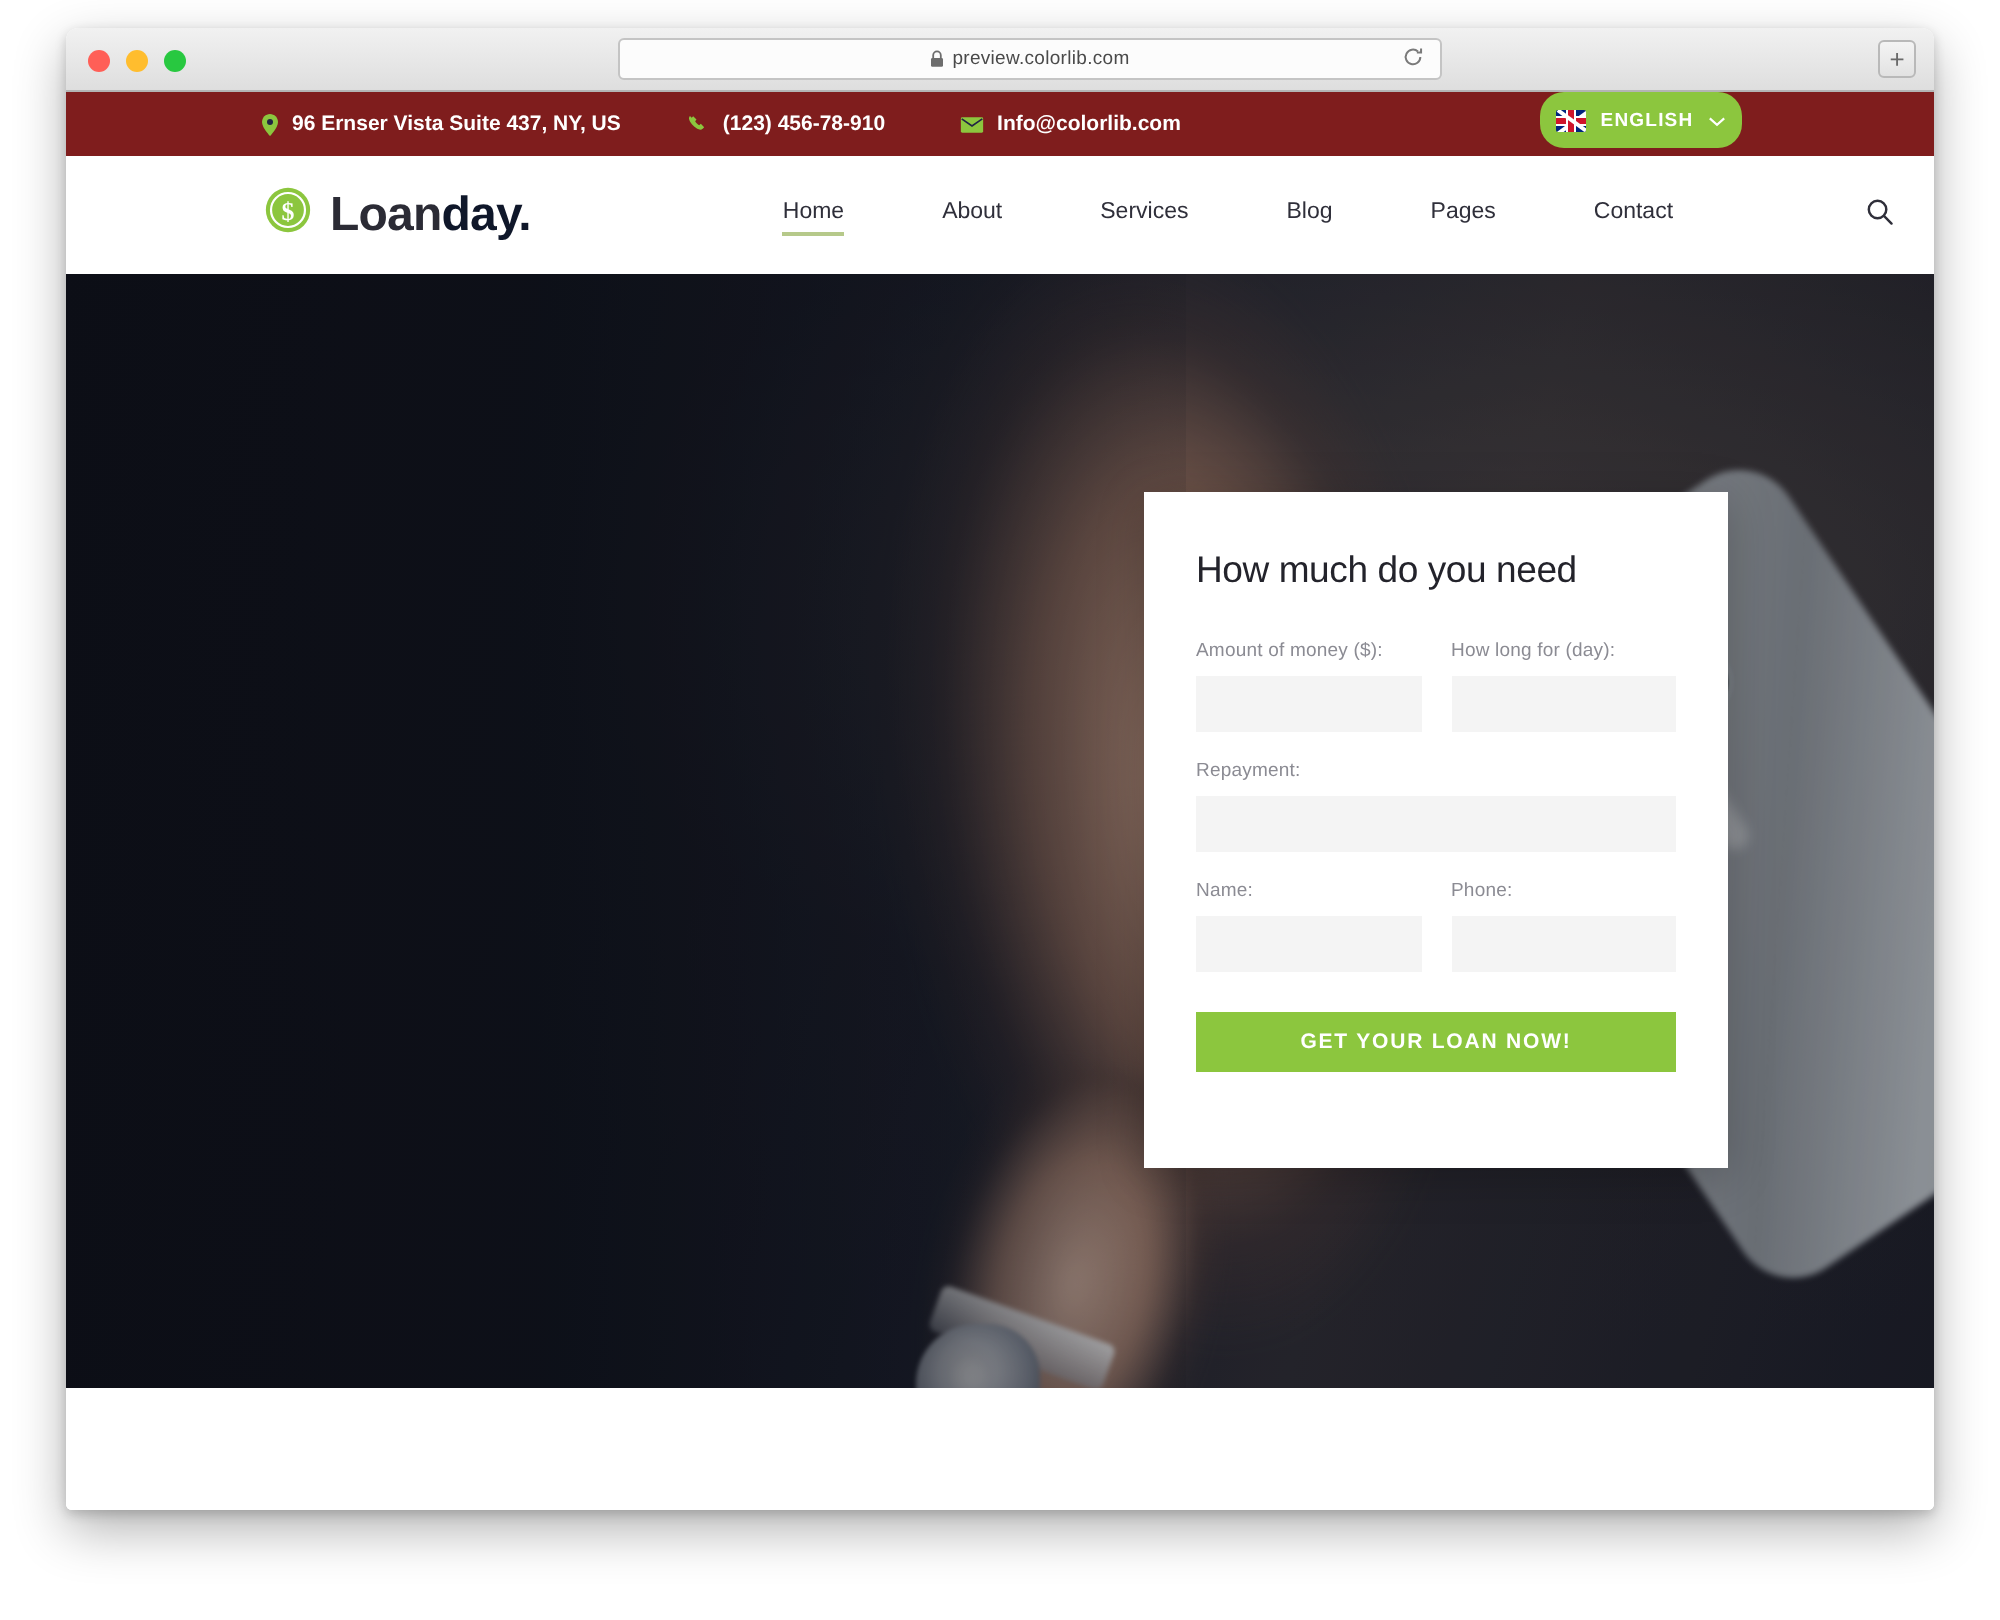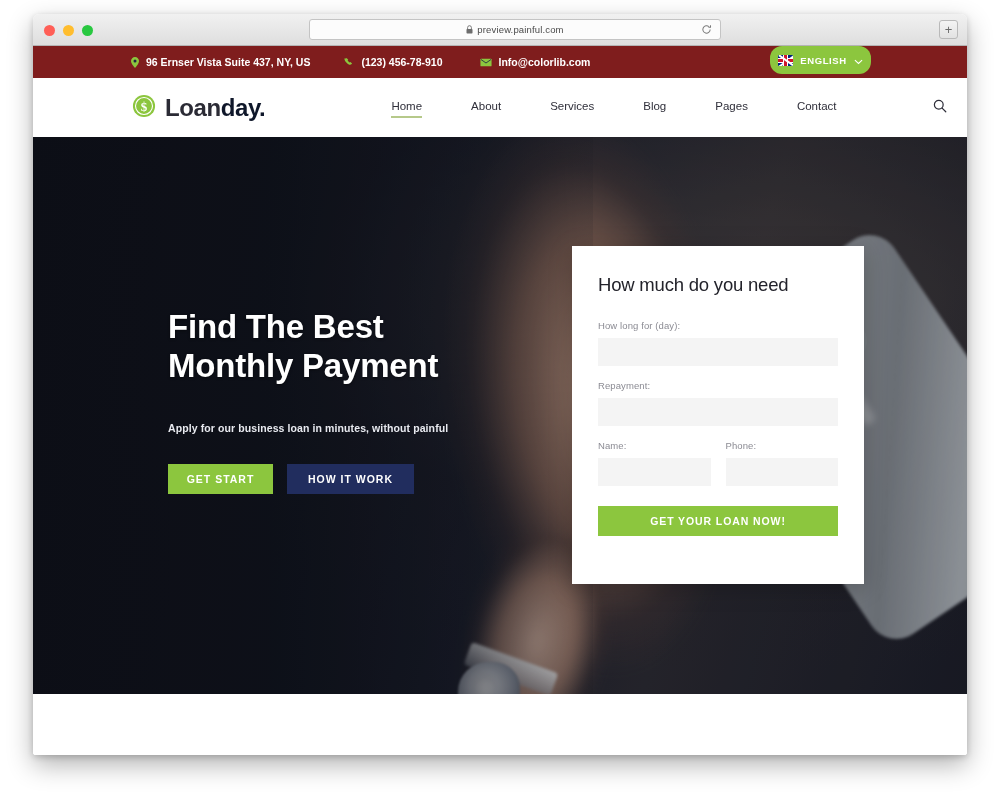--- a/index.html
+++ b/index.html
@@ -251,21 +251,21 @@
       <span class="light green"></span>
     </div>
 
     <div id="address-bar">
       <span class="lock">
         <svg width="7" height="9" viewBox="0 0 7 9">
           <path d="M1.6 4V2.6a1.9 1.9 0 013.8 0V4" fill="none" stroke="#6d6d6d" stroke-width="0.9"></path>
           <rect x="0.5" y="4" width="6" height="4.4" rx="0.7" fill="#6d6d6d"></rect>
         </svg>
       </span>
-      <span id="url-text">preview.painful.com</span>
+      <span id="url-text">preview.colorlib.com</span>
       <span id="reload-btn">
         <svg width="11" height="11" viewBox="0 0 12 12">
           <path d="M10 6a4 4 0 11-1.3-3" fill="none" stroke="#7a7a7a" stroke-width="1.1"></path>
           <path d="M10.4 1.3V3.6H8.1" fill="none" stroke="#7a7a7a" stroke-width="1.1"></path>
         </svg>
       </span>
     </div>
 
     <div id="newtab-btn">+</div>
   </div>
@@ -357,34 +357,29 @@
         <div class="phone-hl"></div>
         <div class="thumb-nail"></div>
         <div class="skin-finger"></div>
         <div class="ring-band"></div>
         <div class="ring-stone"></div>
         <div class="ring-sparkle"></div>
         <div class="veil-left"></div>
         <div class="veil-all"></div>
       </div>
 
-      <div id="hero-copy">
-        <h1 id="hero-title">Find The Best
-Monthly Payment</h1>
-        <p id="hero-sub">Apply for our business loan in minutes, without painful</p>
-        <div id="hero-buttons">
-          <button class="hero-btn" id="btn-get-start">GET START</button>
-          <button class="hero-btn" id="btn-how-work">HOW IT WORK</button>
-        </div>
-      </div>
 
       <form id="loan-form">
         <div id="form-title">How much do you need</div>
 
         <div class="field-row">
+          <div class="field">
+            <label class="field-label">Amount of money ($):</label>
+            <input class="field-input" type="text" placeholder="" style="">
+          </div>
           <div class="field">
             <label class="field-label">How long for (day):</label>
             <input class="field-input" type="text" placeholder="" style="">
           </div>
         </div>
 
         <div class="field-row">
           <div class="field">
             <label class="field-label">Repayment:</label>
             <input class="field-input" type="text" placeholder="" style="">

